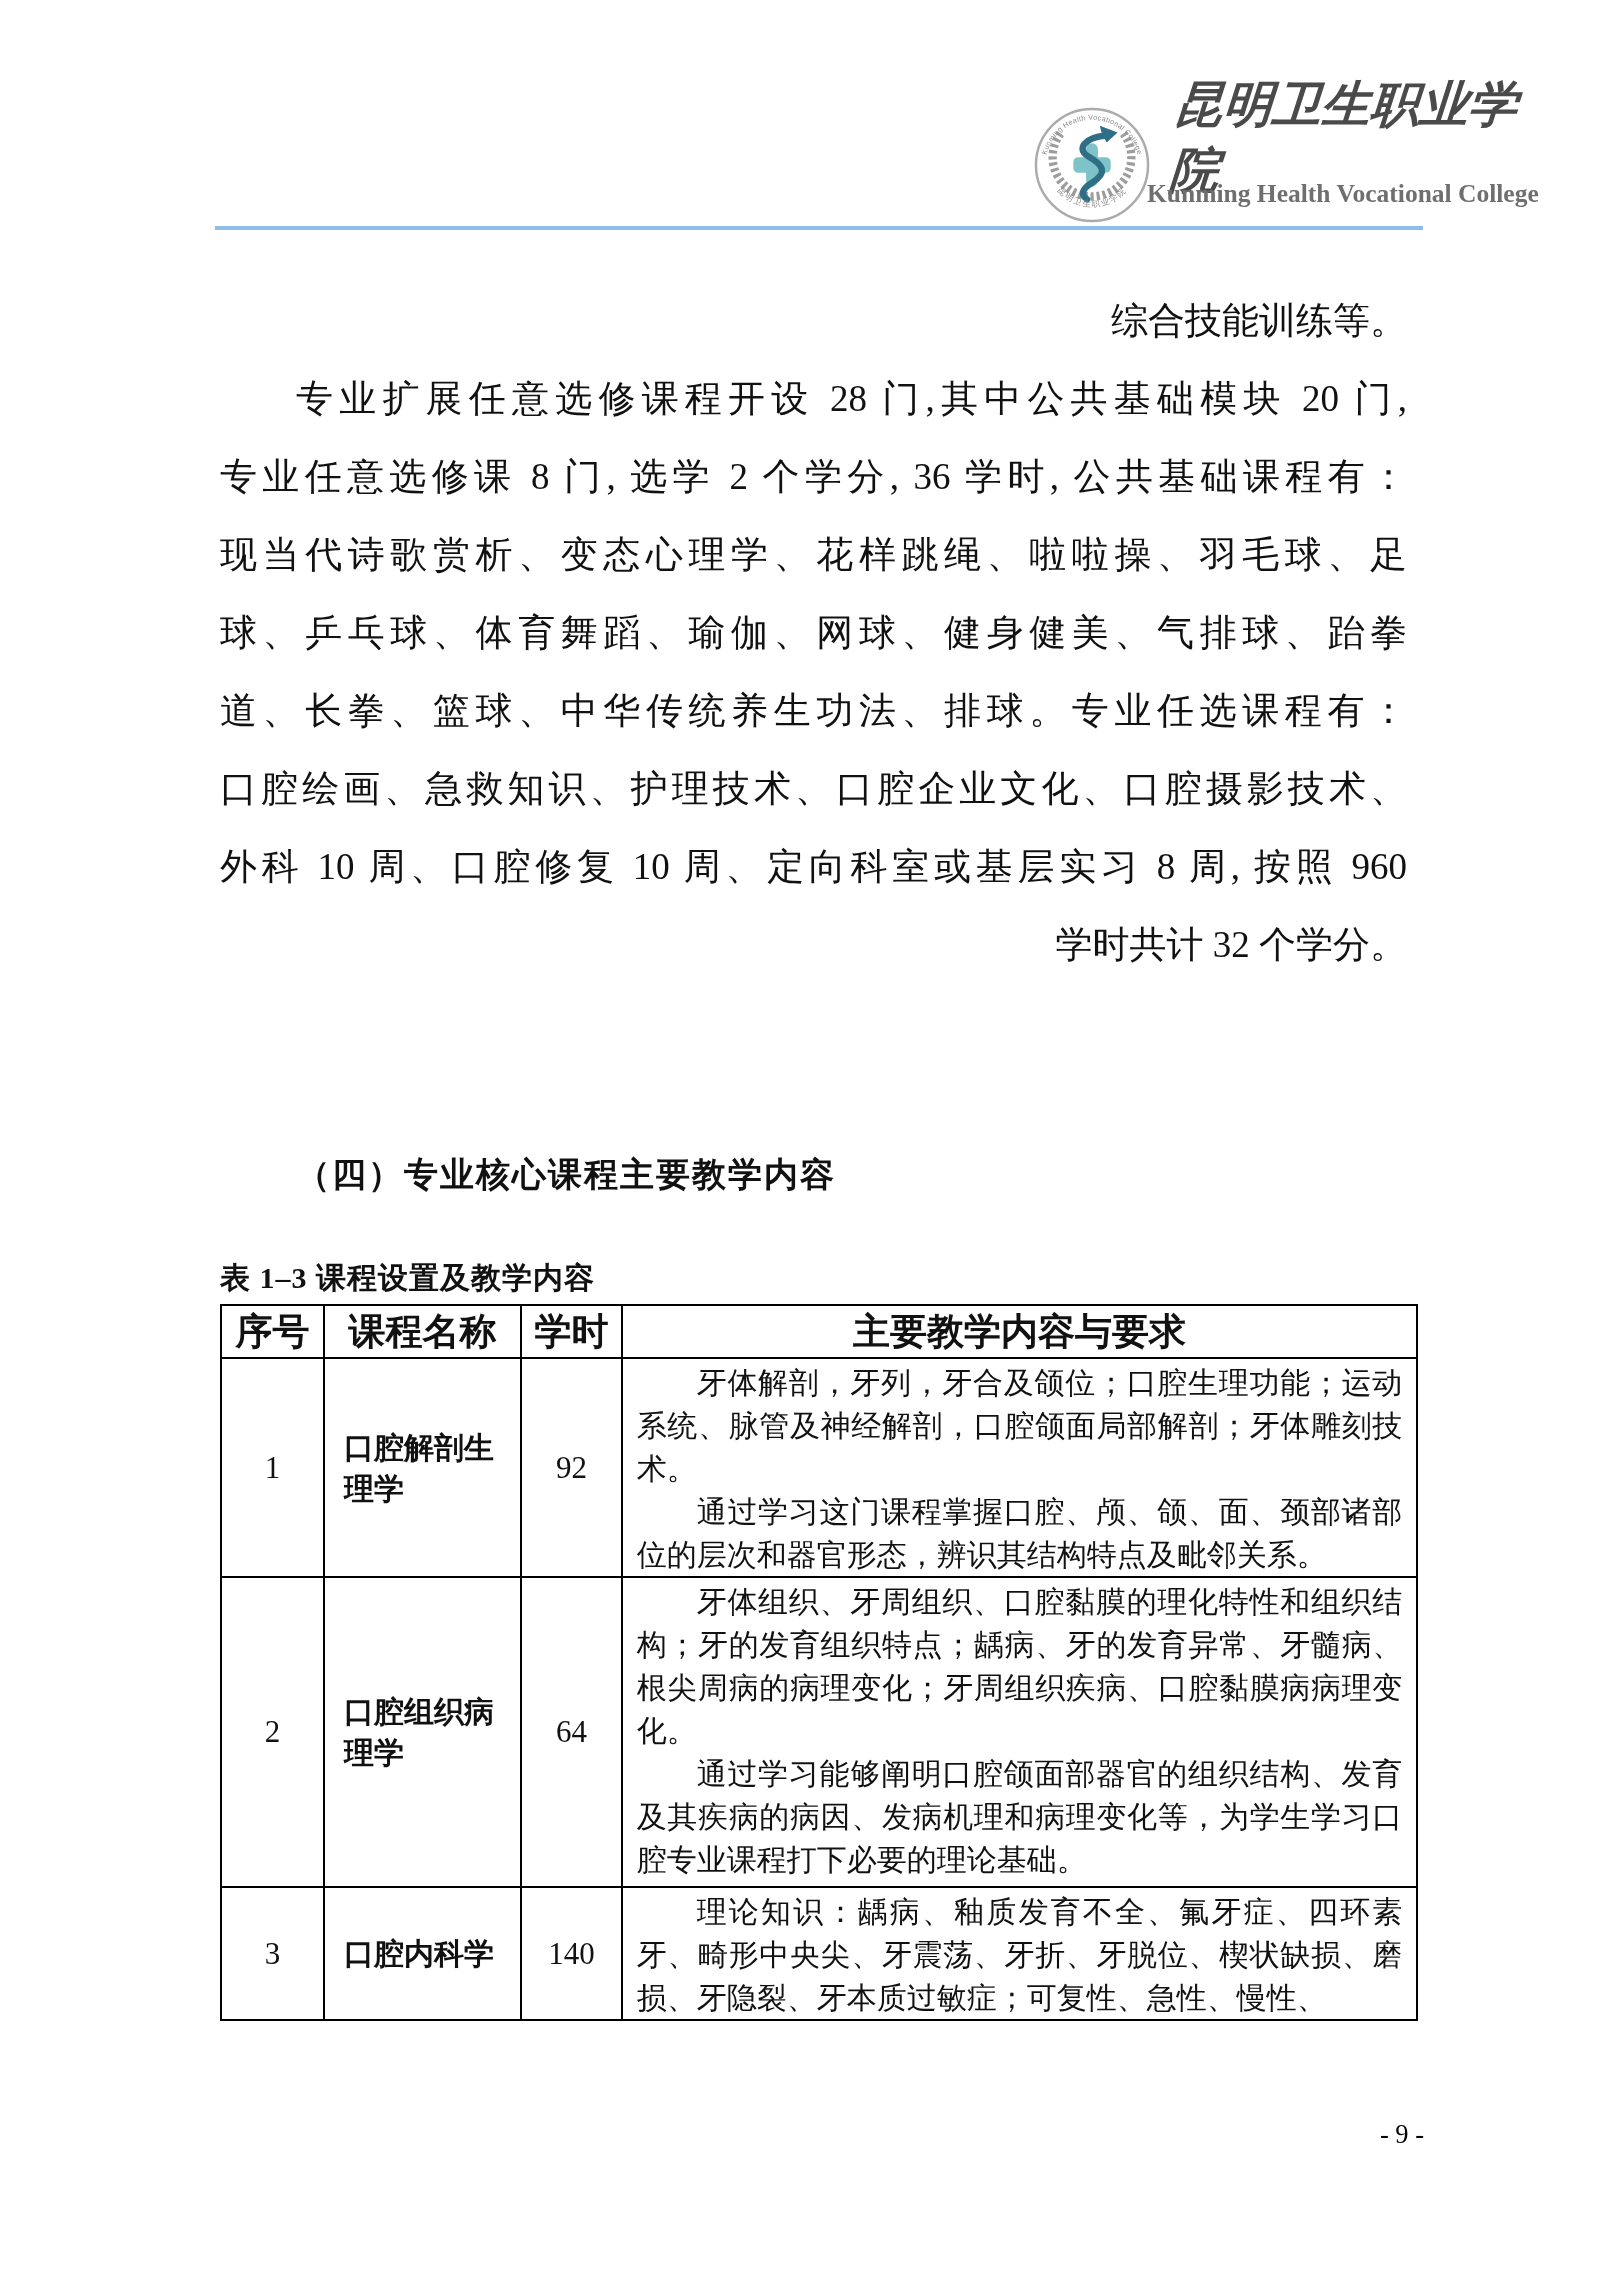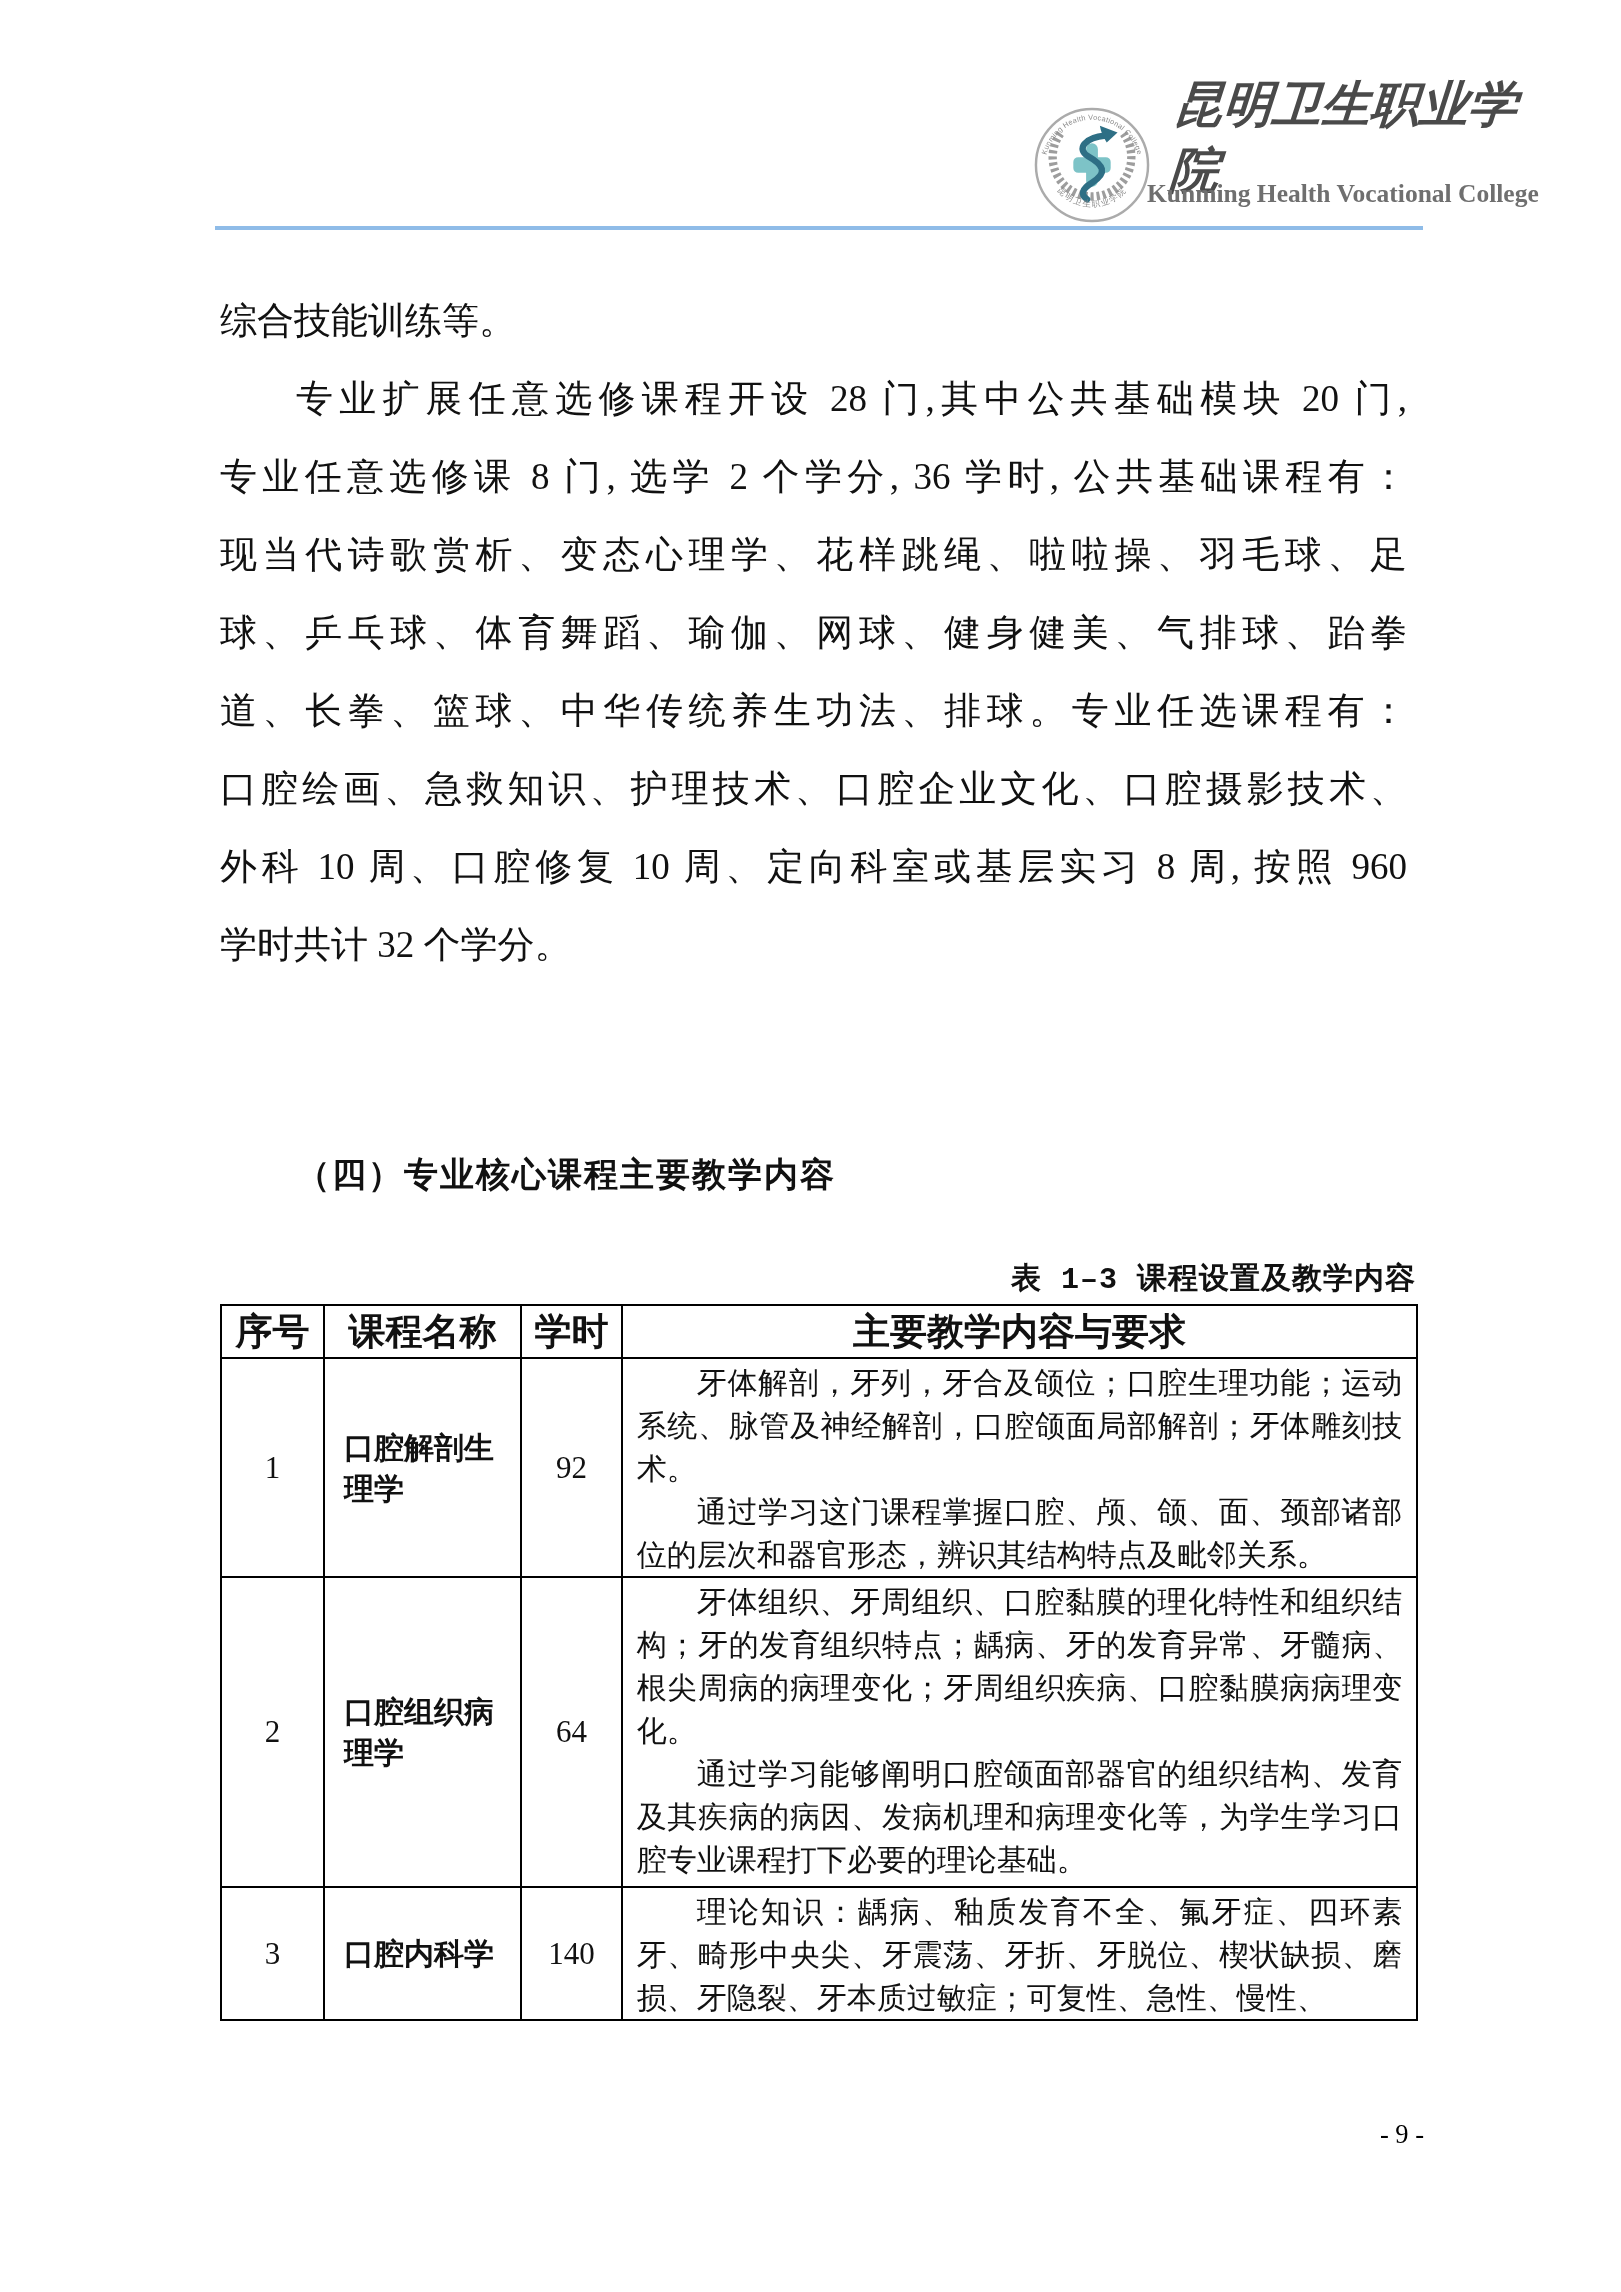--- a/index.html
+++ b/index.html
@@ -18,33 +18,33 @@
   #en-name{
     position:absolute;left:1147px;top:179px;width:388px;
     font-size:25.5px;font-weight:bold;color:#6f6f6f;letter-spacing:0px;
     font-family:"Liberation Serif",serif;white-space:nowrap;
   }
   #divider{position:absolute;left:215px;top:226px;width:1208px;height:3.9px;background:#8FBCE8;}
   
   #bodytext{position:absolute;left:220px;top:282px;width:1187px;}
   .bline{
     height:78px;line-height:78px;font-size:37px;white-space:nowrap;
-    text-align:left;
+    text-align:right;
   }
   .bline.j{white-space:normal;text-align:justify;text-align-last:justify;}
   .bline.ind{padding-left:76px;}
   .bline.j.ind{padding-left:0;text-indent:76px;}
   #heading{
     position:absolute;left:220px;top:1149px;width:1187px;height:51px;
     line-height:51px;font-size:34px;font-weight:bold;padding-left:76px;
     box-sizing:border-box;letter-spacing:2px;
   }
   #tbl-title{
-    position:absolute;left:220px;top:1258px;width:1196px;text-align:right;
-    font-size:30px;font-weight:bold;font-family:Liberation Mono, monospace;
+    position:absolute;left:220px;top:1258px;width:1196px;text-align:left;
+    font-size:30px;font-weight:bold;font-family:Liberation Serif, serif;
     letter-spacing:1px;
   }
   
   #ctable{
     position:absolute;left:220px;top:1304px;width:1196px;
     border-collapse:collapse;table-layout:fixed;
     border:2.9px solid #000;
   }
   #ctable th,#ctable td{border:2px solid #000;box-sizing:border-box;}
   #ctable th{

